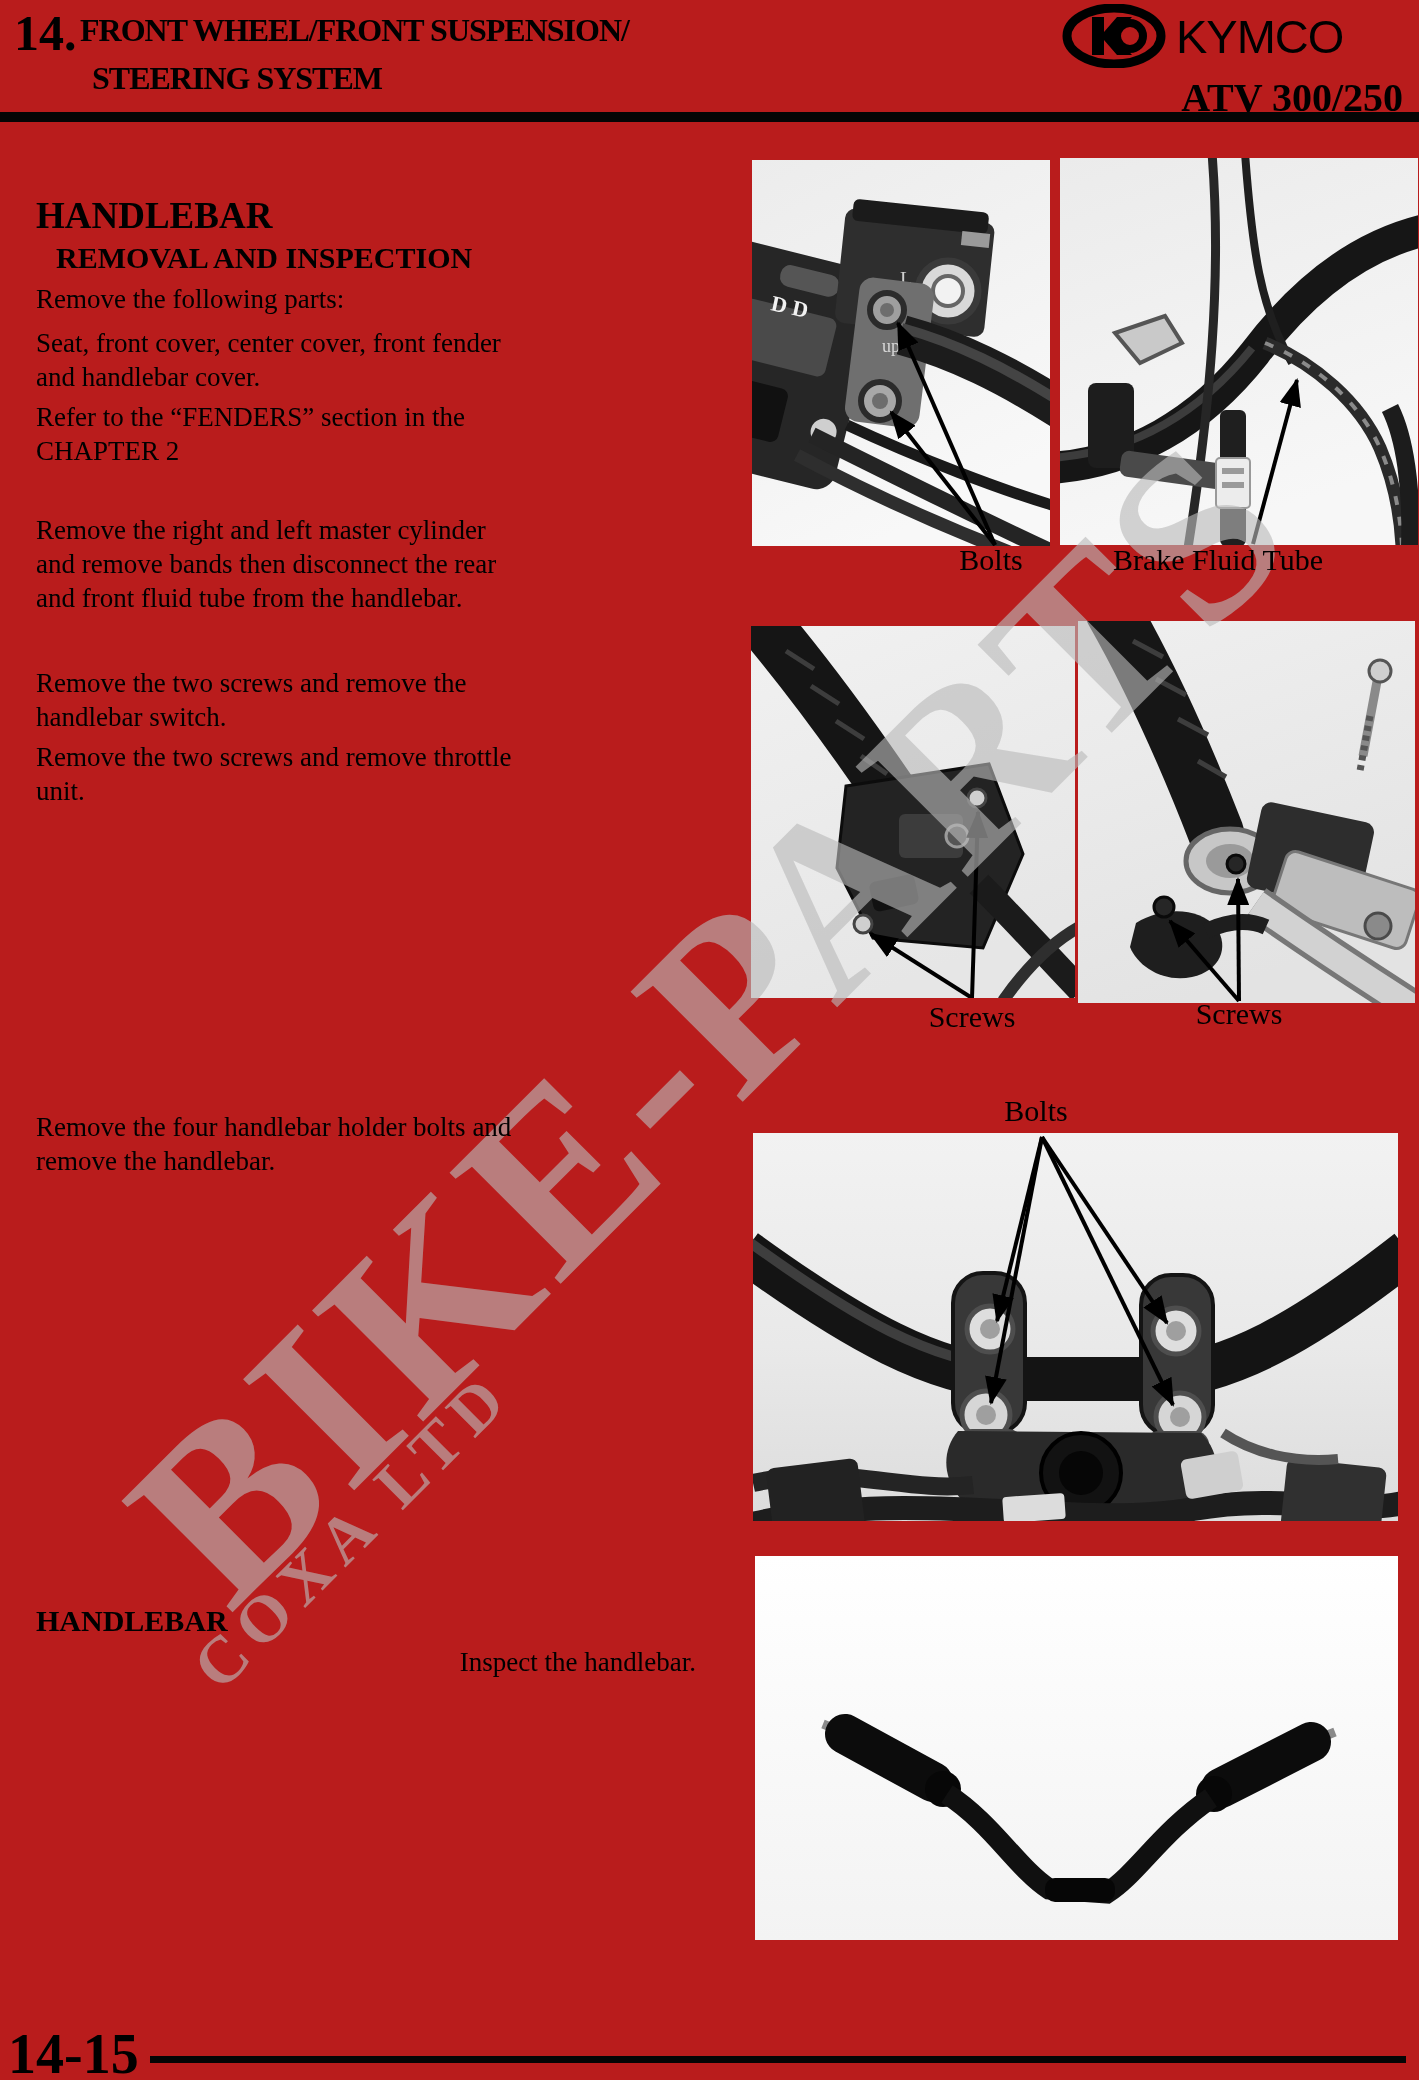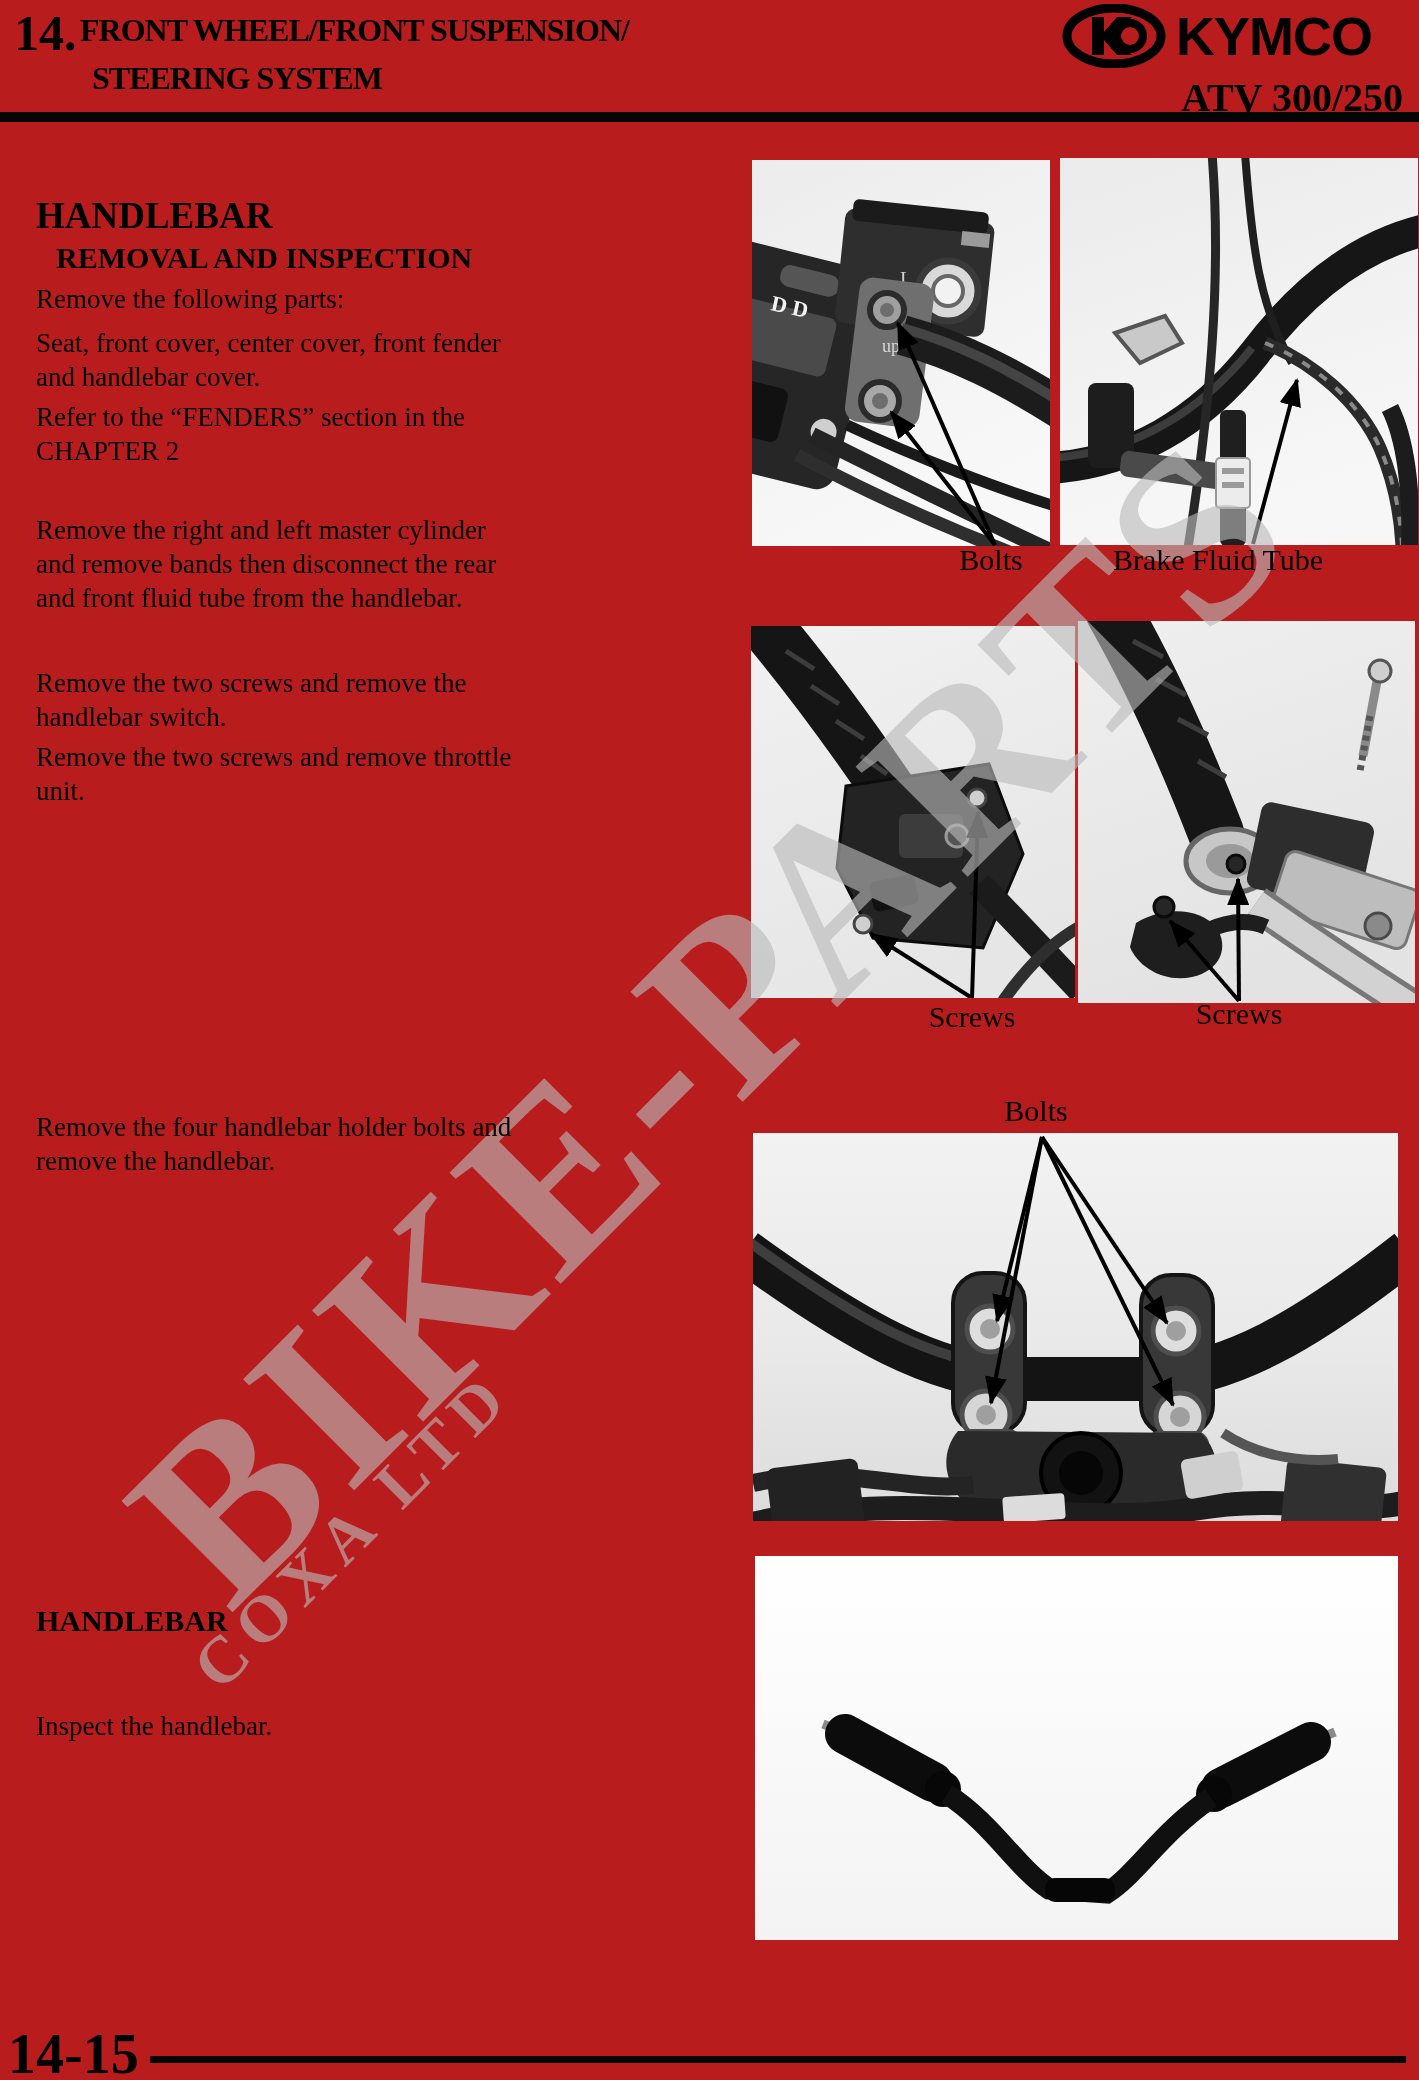--- a/index.html
+++ b/index.html
@@ -8,21 +8,21 @@
     background:#b91c1c;overflow:hidden;
     font-family:"Liberation Serif",serif;color:#000;
   }
   
   .chapter-no{position:absolute;left:14px;top:4px;font-size:50px;font-weight:bold;z-index:5;}
   .title-block{position:absolute;left:80px;top:6px;z-index:5;}
   .title-line{font-size:32px;font-weight:bold;line-height:48px;white-space:nowrap;letter-spacing:-1px;}
   .title-line.l2{padding-left:12px;}
   .brand-block{position:absolute;left:1062px;top:4px;width:345px;z-index:5;}
   .brand-row{display:flex;align-items:center;}
-  .brand-name{font-family:"Liberation Sans",sans-serif;font-weight:bold;font-size:54px;letter-spacing:-1px;margin-left:10px;}
+  .brand-name{font-family:"Liberation Sans",sans-serif;font-weight:normal;font-size:47px;letter-spacing:-1px;margin-left:10px;}
   .model-no{margin-top:6px;text-align:right;font-size:40px;font-weight:bold;padding-right:4px;}
   .header-rule{position:absolute;left:0;top:112px;width:1419px;height:10px;background:#050505;z-index:5;}
   
   .wm{position:absolute;font-weight:bold;color:rgba(185,185,185,0.62);white-space:nowrap;z-index:2;font-family:"Liberation Serif",serif;}
   .wm-main{left:710px;top:1020px;font-size:240px;letter-spacing:8px;transform:translate(-50%,-50%) rotate(-45deg);}
   .wm-sub{left:352px;top:1530px;font-size:66px;letter-spacing:10px;transform:translate(-50%,-50%) rotate(-45deg);}
   
   .h1{position:absolute;left:36px;font-size:37px;font-weight:bold;z-index:5;white-space:nowrap;}
   .h2{position:absolute;left:36px;font-size:30px;font-weight:bold;z-index:5;white-space:nowrap;}
   .body-text{position:absolute;left:36px;width:660px;font-size:27px;line-height:34px;white-space:pre-line;z-index:5;font-family:Liberation Serif, serif;}
@@ -70,21 +70,21 @@
   <div class="body-text" style="top:513px;">Remove the right and left master cylinder
 and remove bands then disconnect the rear
 and front fluid tube from the handlebar.</div>
   <div class="body-text" style="top:666px;">Remove the two screws and remove the
 handlebar switch.</div>
   <div class="body-text" style="top:740px;">Remove the two screws and remove throttle
 unit.</div>
   <div class="body-text" style="top:1110px;">Remove the four handlebar holder bolts and
 remove the handlebar.</div>
   <div class="h2" style="top:1604px;">HANDLEBAR</div>
-  <div class="body-text" style="top:1709px;">Inspect the handlebar.</div>
+  <div class="body-text" style="top:1645px;text-align:right;">Inspect the handlebar.</div>
 
   <svg class="photo" style="left:752px;top:160px;" width="298" height="386" viewBox="0 0 298 386">
     <defs>
       <linearGradient id="bg1" x1="0" y1="0" x2="0.4" y2="1">
         <stop offset="0" stop-color="#ececec"></stop>
           <stop offset="1" stop-color="#f8f8f8"></stop>
       </linearGradient>
       <marker id="ah1" markerUnits="userSpaceOnUse" markerWidth="30" markerHeight="22" refX="26" refY="11" orient="auto">
         <path d="M0,0 L28,11 L0,22 z" fill="#000"></path>
       </marker>

